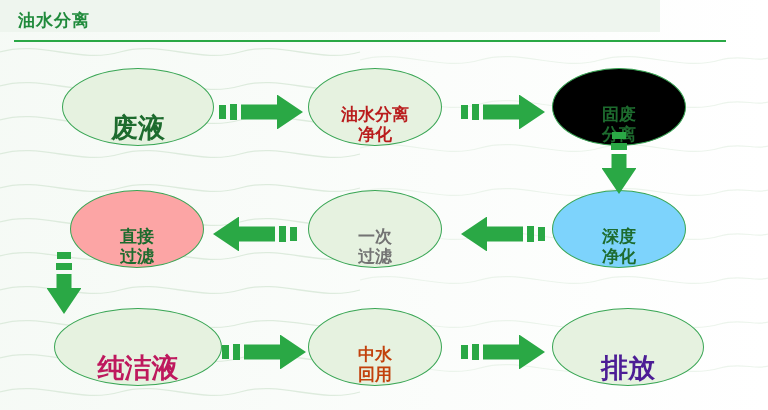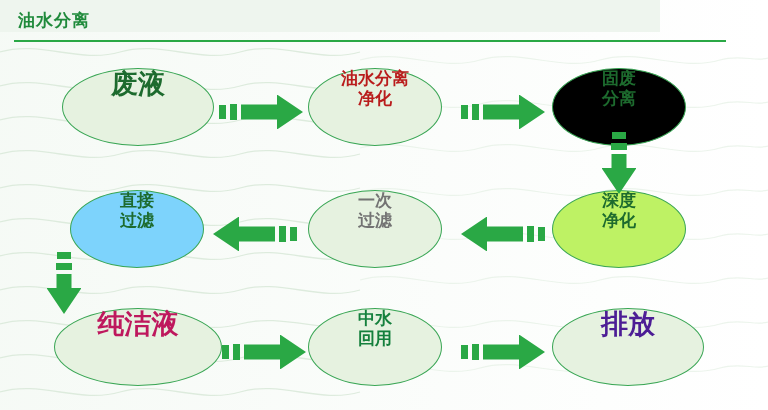--- a/index.html
+++ b/index.html
@@ -55,21 +55,21 @@
     height: 2px;
     background: #2aa845;
     z-index: 3;
   }
   .node {
     position: absolute;
     border-radius: 50%;
     border: 1.6px solid #3aa655;
     background: #e6f2e0;
     display: flex;
-    align-items: flex-start;
+    align-items: flex-end;
     justify-content: center;
     text-align: center;
     color: #1d6b2e;
     z-index: 4;
     box-sizing: border-box;
     line-height: 1.18;
   }
   .node span {
     display: block;
     white-space: pre-line;
@@ -135,36 +135,36 @@
       <span>废液</span>
     </div>
   <div class="node small" id="node-n2" style="left: 308px; top: 68px; width: 134px; height: 78px; background: rgb(230, 242, 224); border-color: rgb(58, 166, 85); color: #b91c1c;">
       <span>油水分离
 净化</span>
     </div>
   <div class="node small" id="node-n3" style="left: 552px; top: 68px; width: 134px; height: 78px; background: #000000; border-color: rgb(58, 166, 85); color: rgb(29, 107, 46);">
       <span>固废
 分离</span>
     </div>
-  <div class="node small" id="node-n4" style="left: 70px; top: 190px; width: 134px; height: 78px; background: #7dd3fc; border-color: rgb(58, 166, 85); color: rgb(29, 107, 46);">
+  <div class="node small" id="node-n4" style="left: 70px; top: 190px; width: 134px; height: 78px; background: #fca5a5; border-color: rgb(58, 166, 85); color: rgb(29, 107, 46);">
       <span>直接
 过滤</span>
     </div>
   <div class="node small" id="node-n5" style="left: 308px; top: 190px; width: 134px; height: 78px; background: rgb(230, 242, 224); border-color: rgb(58, 166, 85); color: #737373;">
       <span>一次
 过滤</span>
     </div>
-  <div class="node small" id="node-n6" style="left: 552px; top: 190px; width: 134px; height: 78px; background: #bef264; border-color: rgb(58, 166, 85); color: rgb(29, 107, 46);">
+  <div class="node small" id="node-n6" style="left: 552px; top: 190px; width: 134px; height: 78px; background: #7dd3fc; border-color: rgb(58, 166, 85); color: rgb(29, 107, 46);">
       <span>深度
 净化</span>
     </div>
   <div class="node big" id="node-n7" style="left: 54px; top: 308px; width: 168px; height: 78px; background: rgb(230, 242, 224); border-color: rgb(58, 166, 85); color: #be185d;">
       <span>纯洁液</span>
     </div>
-  <div class="node small" id="node-n8" style="left: 308px; top: 308px; width: 134px; height: 78px; background: rgb(230, 242, 224); border-color: rgb(58, 166, 85); color: #15803d;">
+  <div class="node small" id="node-n8" style="left: 308px; top: 308px; width: 134px; height: 78px; background: rgb(230, 242, 224); border-color: rgb(58, 166, 85); color: #c2410c;">
       <span>中水
 回用</span>
     </div>
   <div class="node big" id="node-n9" style="left: 552px; top: 308px; width: 152px; height: 78px; background: rgb(230, 242, 224); border-color: rgb(58, 166, 85); color: #4c1d95;">
       <span>排放</span>
     </div>
 
   <div class="arrow" id="arrow-a1" style="left: 219px; top: 95px; width: 84px; height: 34px;">
       <svg width="84" height="34" viewBox="0 0 84 34">
         <g fill="#2aa845">

